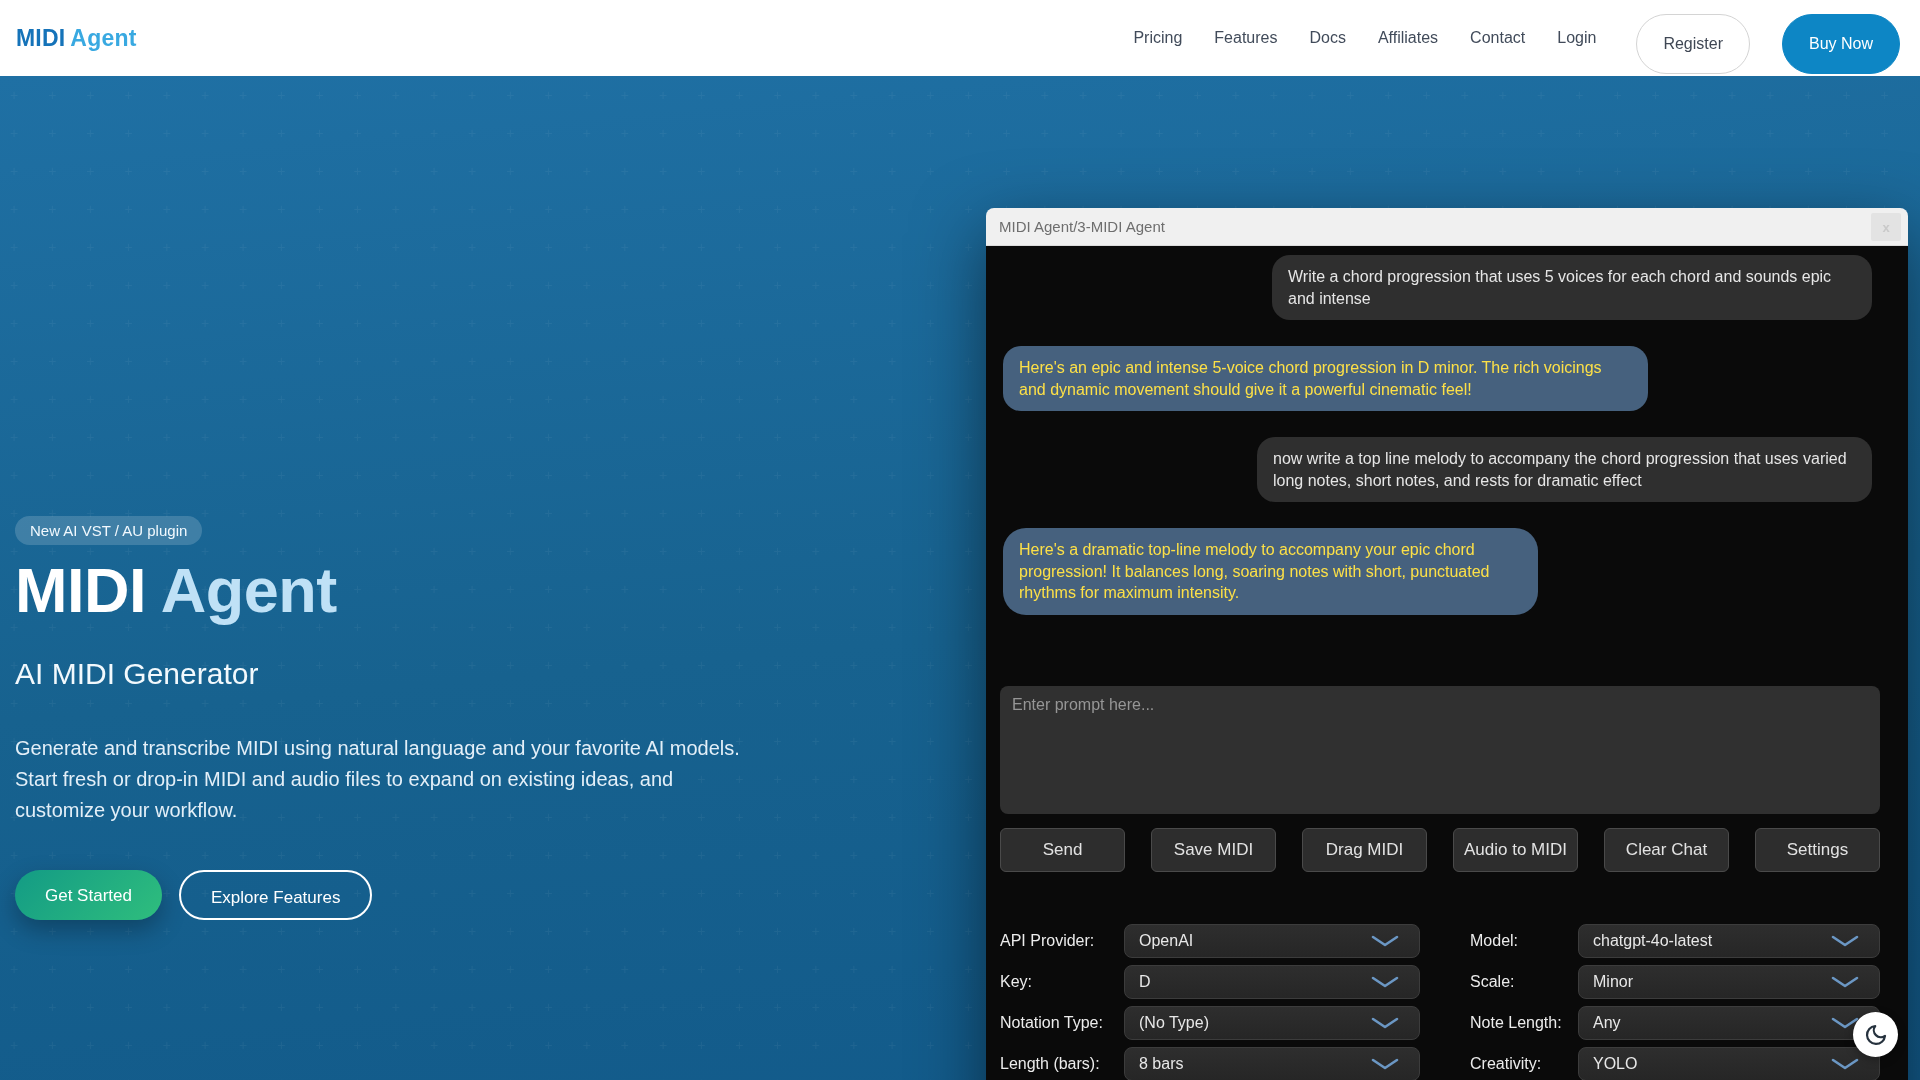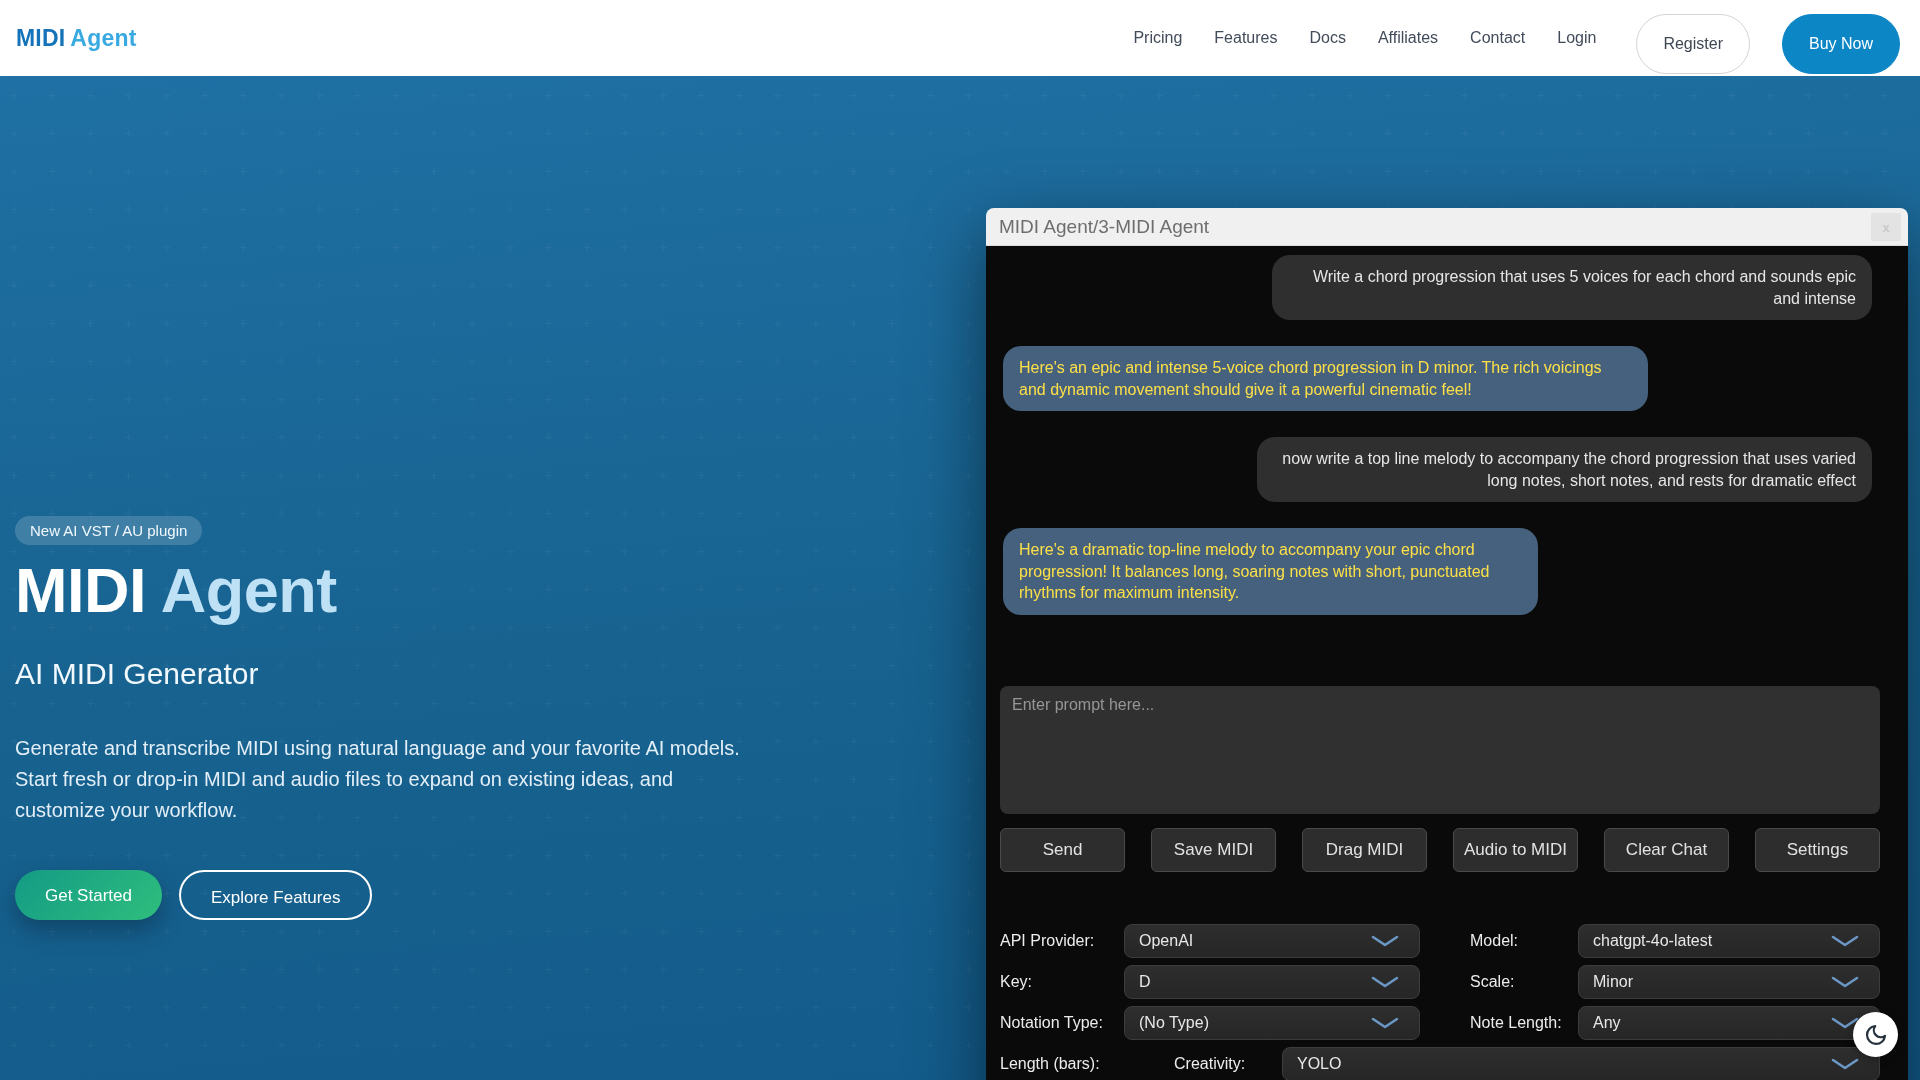--- a/index.html
+++ b/index.html
@@ -58,36 +58,36 @@
   
   .plugin-window {
     position: absolute; left: 986px; top: 132px; width: 922px; height: 1000px;
     border-radius: 8px 8px 0 0; overflow: hidden;
     box-shadow: 0 24px 70px rgba(0,0,0,0.5);
   }
   .titlebar {
     height: 38px; background: #f0f0f0; border-bottom: 1px solid #dcdcdc;
     display: flex; align-items: center; padding: 0 8px 0 13px; position: relative;
   }
-  .titlebar-text { color: #6e6e6e; font-size: 19px; }
+  .titlebar-text { color: #6e6e6e; font-size: 15px; }
   .close-btn {
     position: absolute; right: 7px; top: 5px; width: 30px; height: 28px;
     background: #e3e3e3; color: #c9c9c9; font-size: 13px; font-weight: bold;
     display: flex; align-items: center; justify-content: center; cursor: pointer; border-radius: 2px;
   }
   .win-body { height: calc(100% - 38px); background: #0a0a0a; padding: 0 28px 0 14px; }
 
   .chat { height: 440px; padding-top: 9px; overflow: hidden; }
   .msg {
     border-radius: 18px; padding: 11px 16px; font-size: 16px; line-height: 21.5px;
     margin-bottom: 26px; width: fit-content;
   }
-  .msg.user { background: #2f2f2f; color: #e6e6e6; text-align: right; margin-left: auto; margin-right: 8px; }
+  .msg.user { background: #2f2f2f; color: #e6e6e6; text-align: left; margin-left: auto; margin-right: 8px; }
   .msg.bot  { background: #46617e; color: #fde047; margin-left: 3px; }
-  .m0 { max-width: 600px; } .m1 { max-width: 645px; } .m2 { max-width: 615px; } .m3 { max-width: 535px; }
+  .m0 { max-width: 600px; } .m1 { max-width: 645px; } .m2 { max-width: 615px; } .m3 { max-width: 535px; border-radius: 23px; }
 
   .prompt {
     width: 100%; height: 128px; background: #303030; border: none; border-radius: 8px;
     resize: none; color: #e6e6e6; font-size: 16px; padding: 10px 12px; outline: none;
     font-family: "Liberation Sans", "DejaVu Sans", sans-serif;
   }
   .prompt::placeholder { color: #969696; }
 
   .btn-row { margin-top: 10px; display: flex; gap: 26px; }
   .plugin-btn {
@@ -218,20 +218,26 @@
           <span class="lbl l2">Note Length:</span>
           <div class="sel s2">
             <span>Any</span>
             <svg class="chev" width="28" height="12" viewBox="0 0 28 12">
                 <polyline points="2,2 14,10 26,2" fill="none" stroke="#6b97c4" stroke-width="2.6" stroke-linecap="round" stroke-linejoin="round"></polyline>
               </svg>
           </div>
         </div>
         <div class="srow">
           <span class="lbl l1">Length (bars):</span>
+          <div class="sel s1">
+            <span>8 bars</span>
+            <svg class="chev" width="28" height="12" viewBox="0 0 28 12">
+                <polyline points="2,2 14,10 26,2" fill="none" stroke="#6b97c4" stroke-width="2.6" stroke-linecap="round" stroke-linejoin="round"></polyline>
+              </svg>
+          </div>
           <span class="lbl l2">Creativity:</span>
           <div class="sel s2">
             <span>YOLO</span>
             <svg class="chev" width="28" height="12" viewBox="0 0 28 12">
                 <polyline points="2,2 14,10 26,2" fill="none" stroke="#6b97c4" stroke-width="2.6" stroke-linecap="round" stroke-linejoin="round"></polyline>
               </svg>
           </div>
         </div>
       </div>
     </div>

